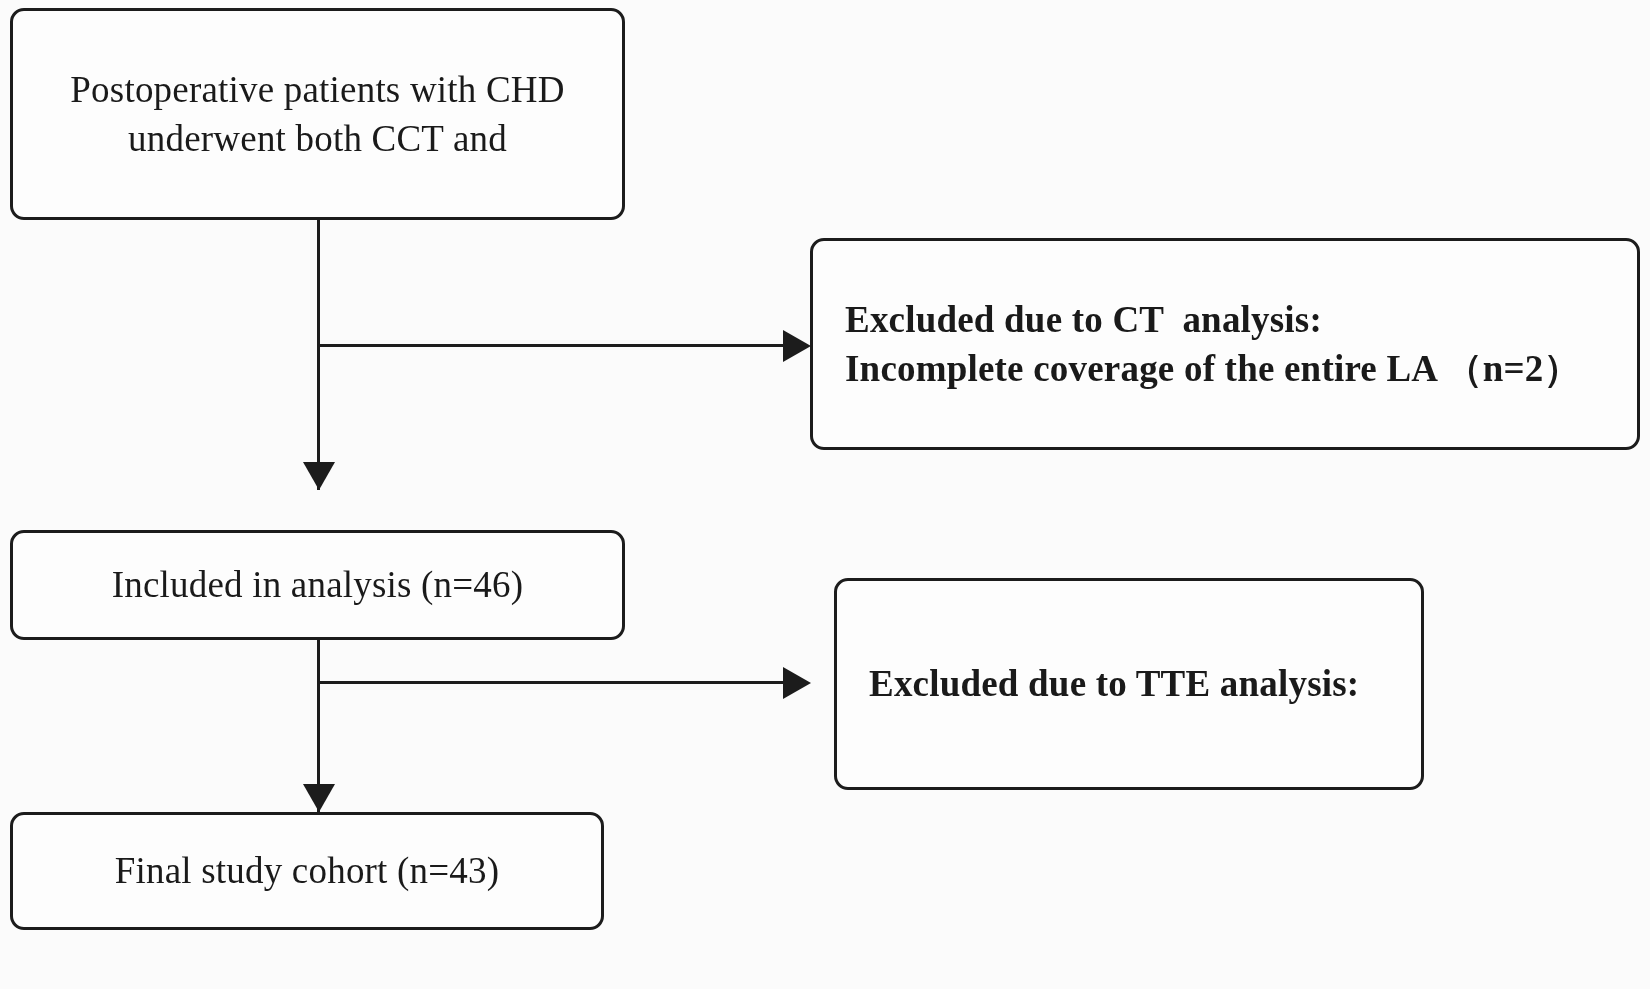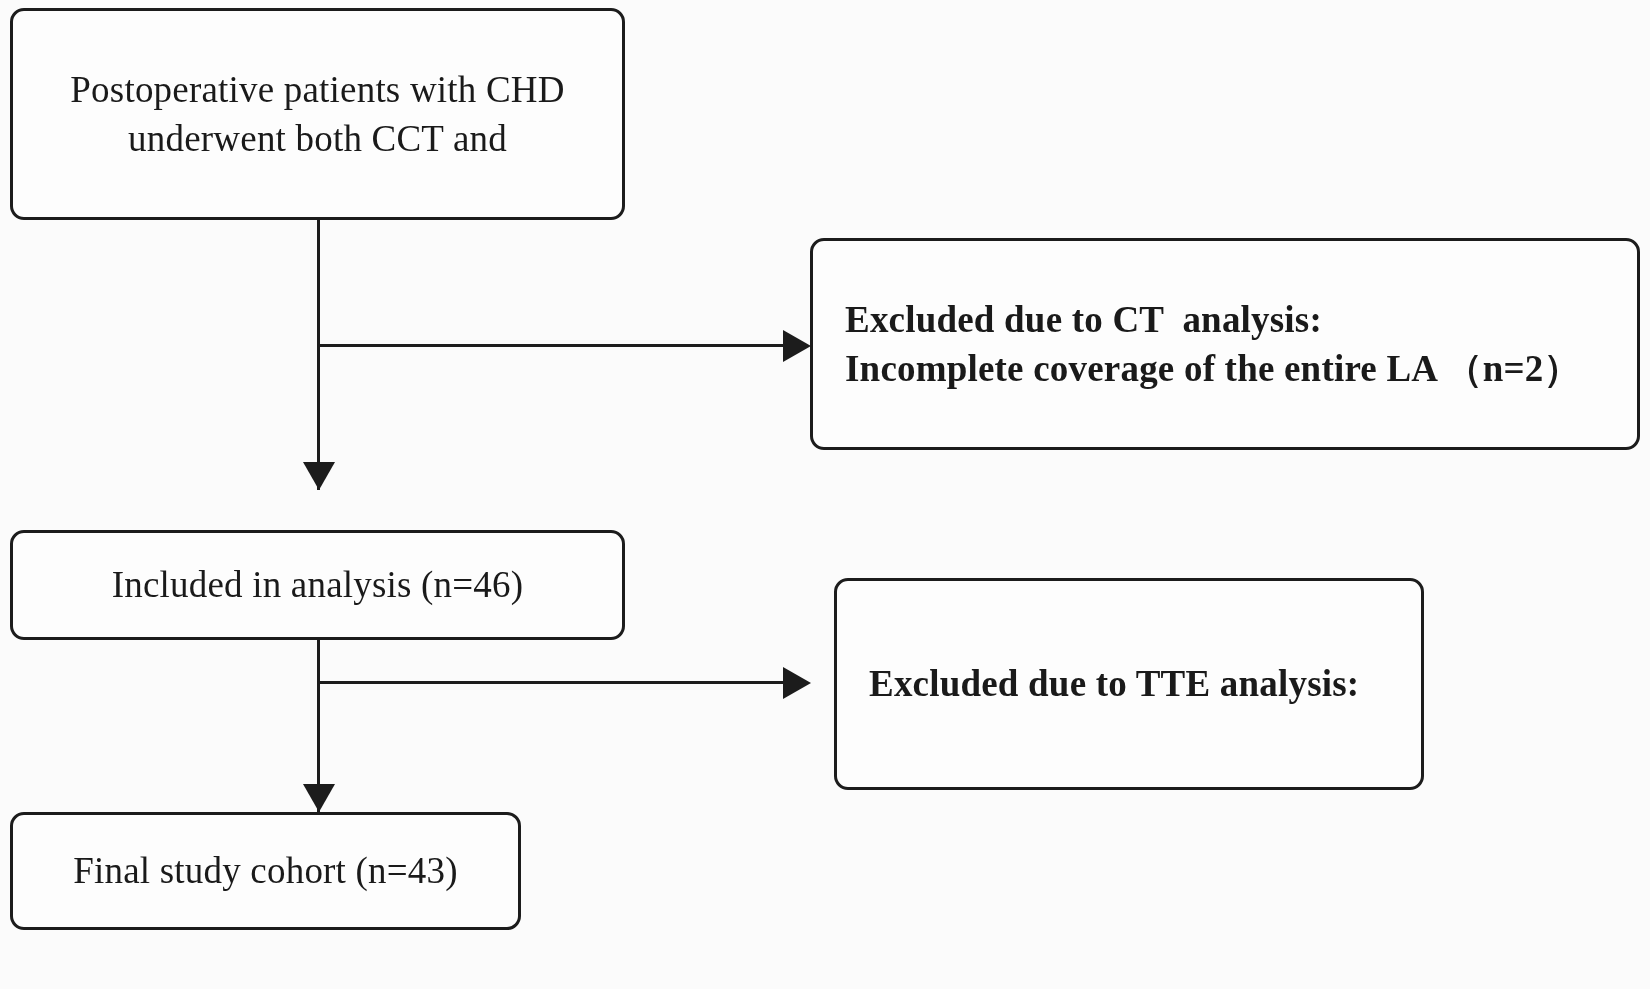--- a/index.html
+++ b/index.html
@@ -103,17 +103,17 @@
   </div>
 
   <div class="box box-center" style="left:10px; top:490px; width:615px; height:110px;margin-top:40px;">
     <div class="line">Included in analysis (n=46)</div>
   </div>
 
   <div class="box box-left" style="left:810px; top:578px; width:590px; height:212px;margin-left:24px;">
     <div class="line">Excluded due to TTE analysis:</div>
   </div>
 
-  <div class="box box-center" style="left:10px; top:812px; width:511px; height:118px;">
+  <div class="box box-center" style="left:10px; top:812px; width:594px; height:118px;">
     <div class="line">Final study cohort (n=43)</div>
   </div>
 
 </div>
 
 </body></html>

